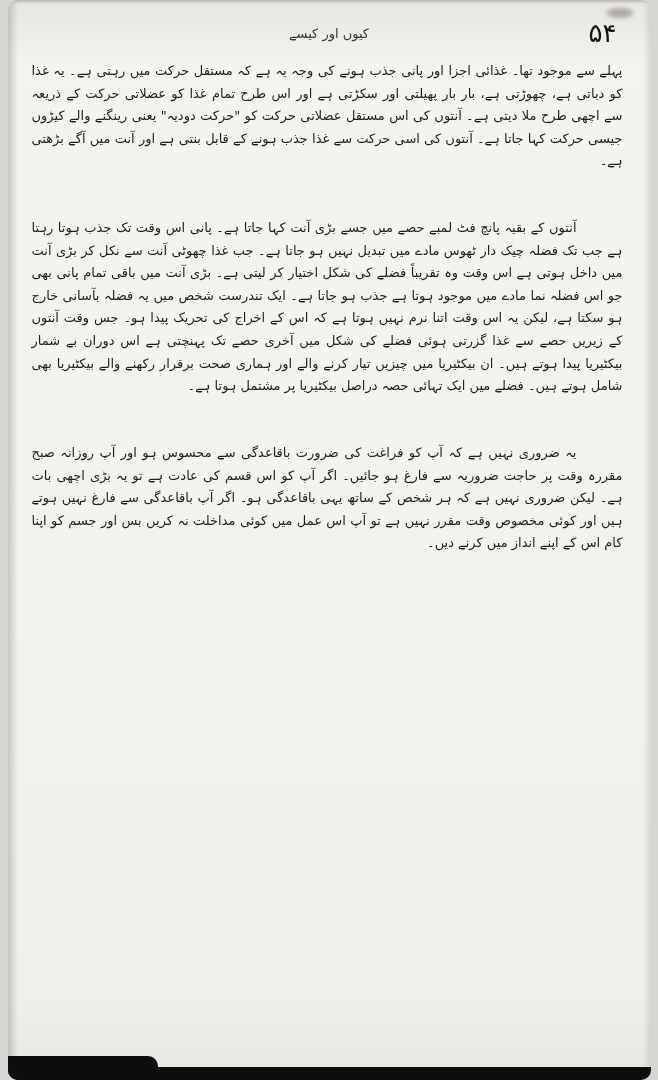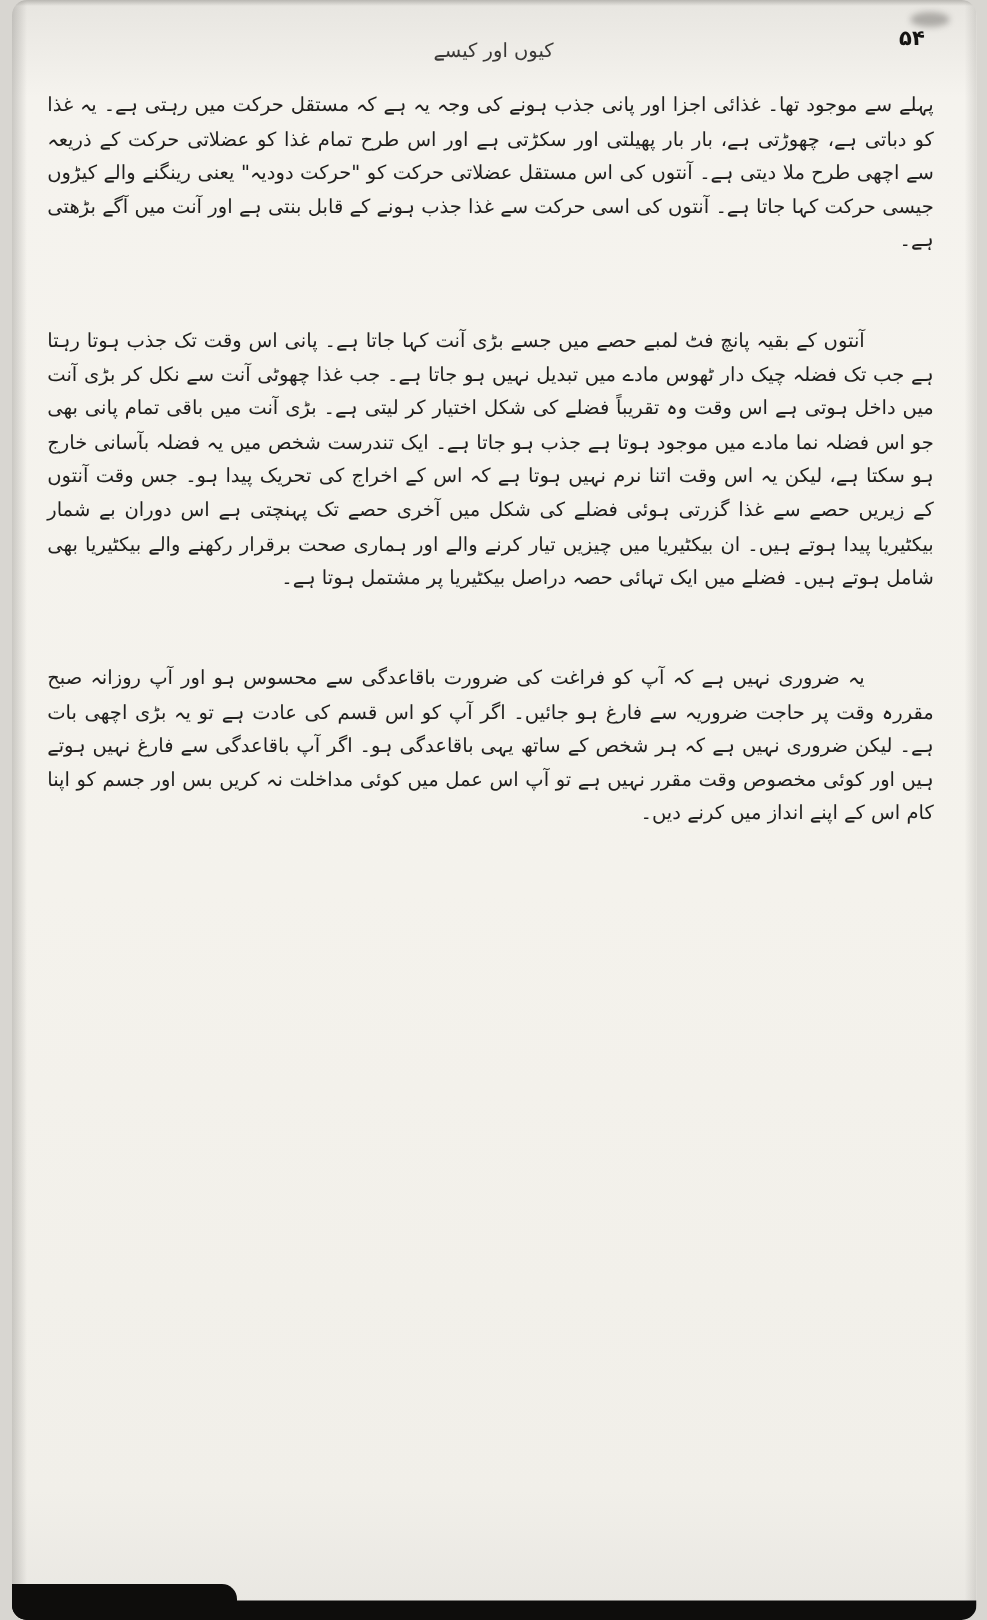--- a/index.html
+++ b/index.html
@@ -59,22 +59,22 @@
       left: 0; right: 0;
       text-align: center;
       font-size: 13px;
       color: #3a3836;
       letter-spacing: 0.5px;
     }
     .page-number {
       position: absolute;
       top: 18px;
       right: 34px;
-      font-size: 14px;
-      font-weight: bold;
+      font-size: 26px;
+      font-weight: normal;
       color: #151412;
     }
 
     .body-text {
       direction: rtl;
       padding: 8px 28px 0 24px;
       text-align: justify;
       text-justify: inter-word;
       font-size: 13px;
       line-height: 1.74;

